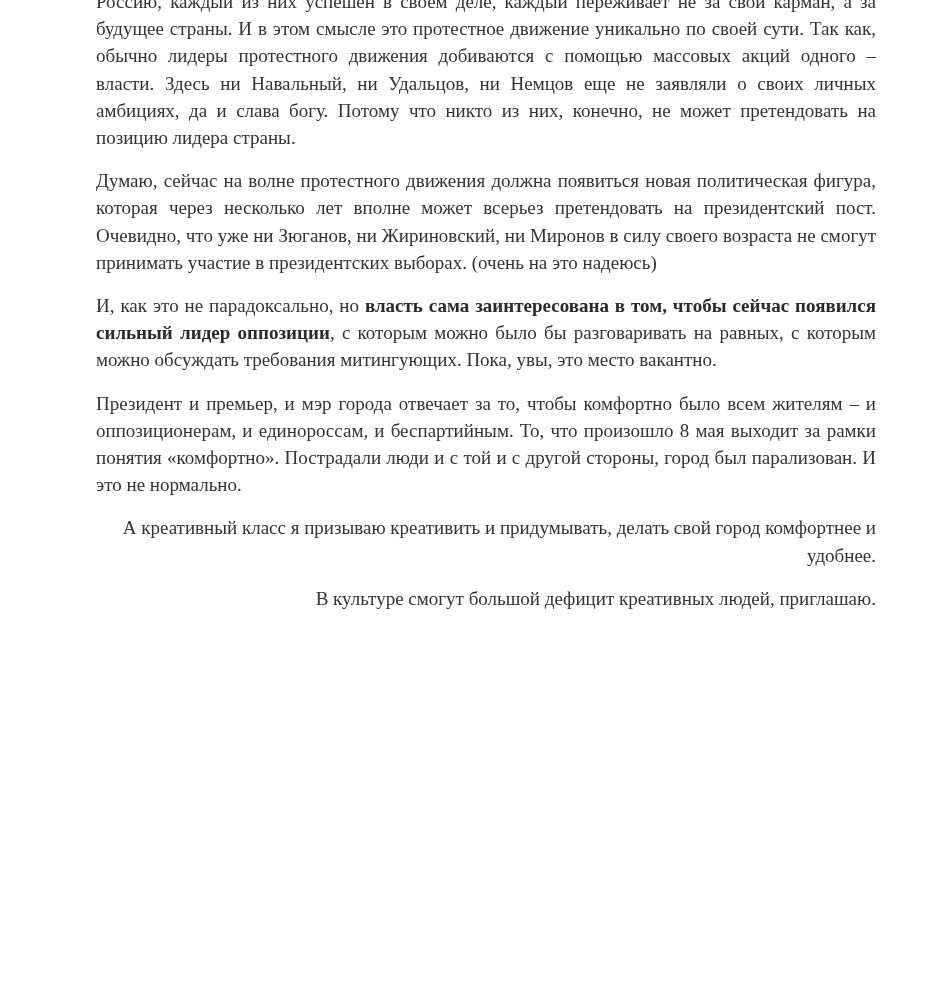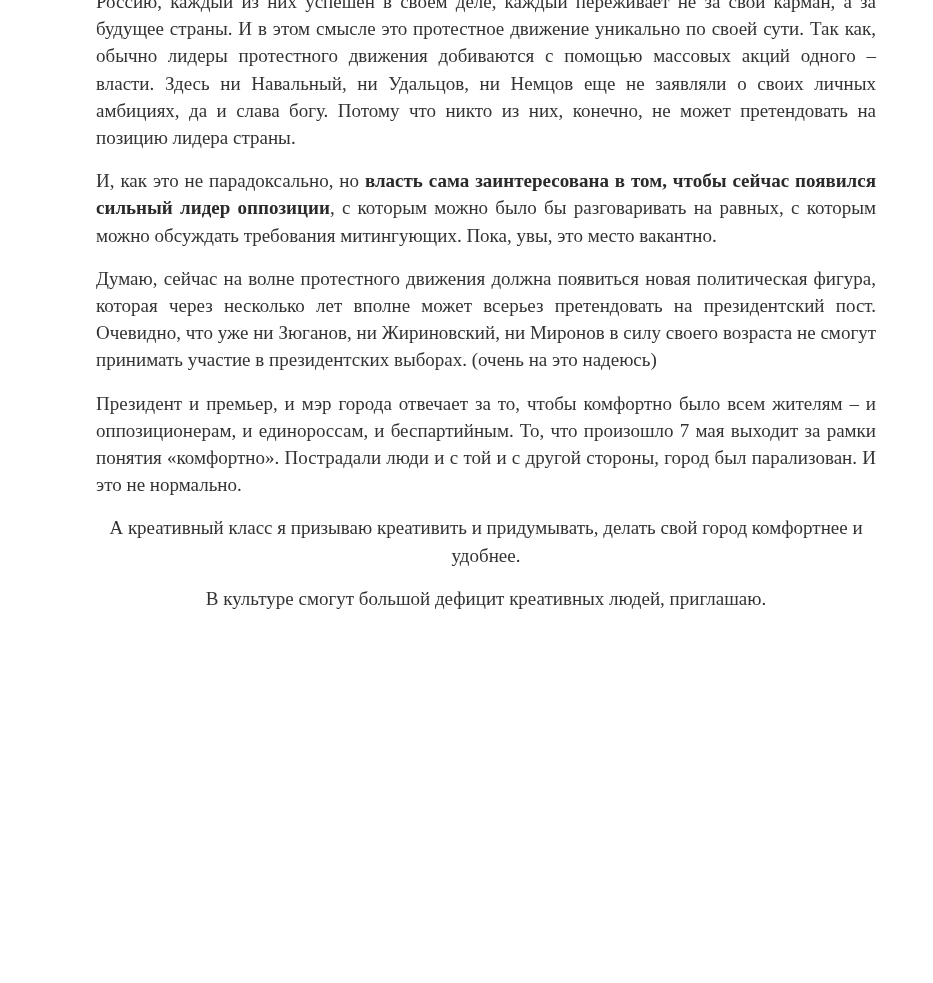--- a/index.html
+++ b/index.html
@@ -21,30 +21,30 @@
       color: #333333;
       font-family: "Liberation Serif", "DejaVu Serif", serif;
       font-size: 19px;
       line-height: 27.2px;
       text-align: justify;
     }
     .page p {
       margin: 0 0 16px 0;
     }
     .page p.last-line-left {
-      text-align: center;
+      text-align: right;
     }
     b {
       font-weight: bold;
       color: #2a2a2a;
     }
   </style>
 </head>
 <body>
 
 <div class="page">
   <p>Россию, каждый из них успешен в своем деле, каждый переживает не за свой карман, а за будущее страны. И в этом смысле это протестное движение уникально по своей сути. Так как, обычно лидеры протестного движения добиваются с помощью массовых акций одного – власти. Здесь ни Навальный, ни Удальцов, ни Немцов еще не заявляли о своих личных амбициях, да и слава богу. Потому что никто из них, конечно, не может претендовать на позицию лидера страны.</p>
+  <p>Думаю, сейчас на волне протестного движения должна появиться новая политическая фигура, которая через несколько лет вполне может всерьез претендовать на президентский пост. Очевидно, что уже ни Зюганов, ни Жириновский, ни Миронов в силу своего возраста не смогут принимать участие в президентских выборах. (очень на это надеюсь)</p>
   <p><span>И, как это не парадоксально, но </span><b>власть сама заинтересована в том, чтобы сейчас появился сильный лидер оппозиции</b><span>, с которым можно было бы разговаривать на равных, с которым можно обсуждать требования митингующих. Пока, увы, это место вакантно.</span></p>
-  <p>Думаю, сейчас на волне протестного движения должна появиться новая политическая фигура, которая через несколько лет вполне может всерьез претендовать на президентский пост. Очевидно, что уже ни Зюганов, ни Жириновский, ни Миронов в силу своего возраста не смогут принимать участие в президентских выборах. (очень на это надеюсь)</p>
-  <p>Президент и премьер, и мэр города отвечает за то, чтобы комфортно было всем жителям – и оппозиционерам, и единороссам, и беспартийным. То, что произошло 7 мая выходит за рамки понятия «комфортно». Пострадали люди и с той и с другой стороны, город был парализован. И это не нормально.</p>
+  <p>Президент и премьер, и мэр города отвечает за то, чтобы комфортно было всем жителям – и оппозиционерам, и единороссам, и беспартийным. То, что произошло 8 мая выходит за рамки понятия «комфортно». Пострадали люди и с той и с другой стороны, город был парализован. И это не нормально.</p>
   <p class="last-line-left">А креативный класс я призываю креативить и придумывать, делать свой город комфортнее и удобнее.</p>
   <p class="last-line-left">В культуре смогут большой дефицит креативных людей, приглашаю.</p>
 </div>
 
 </body></html>

